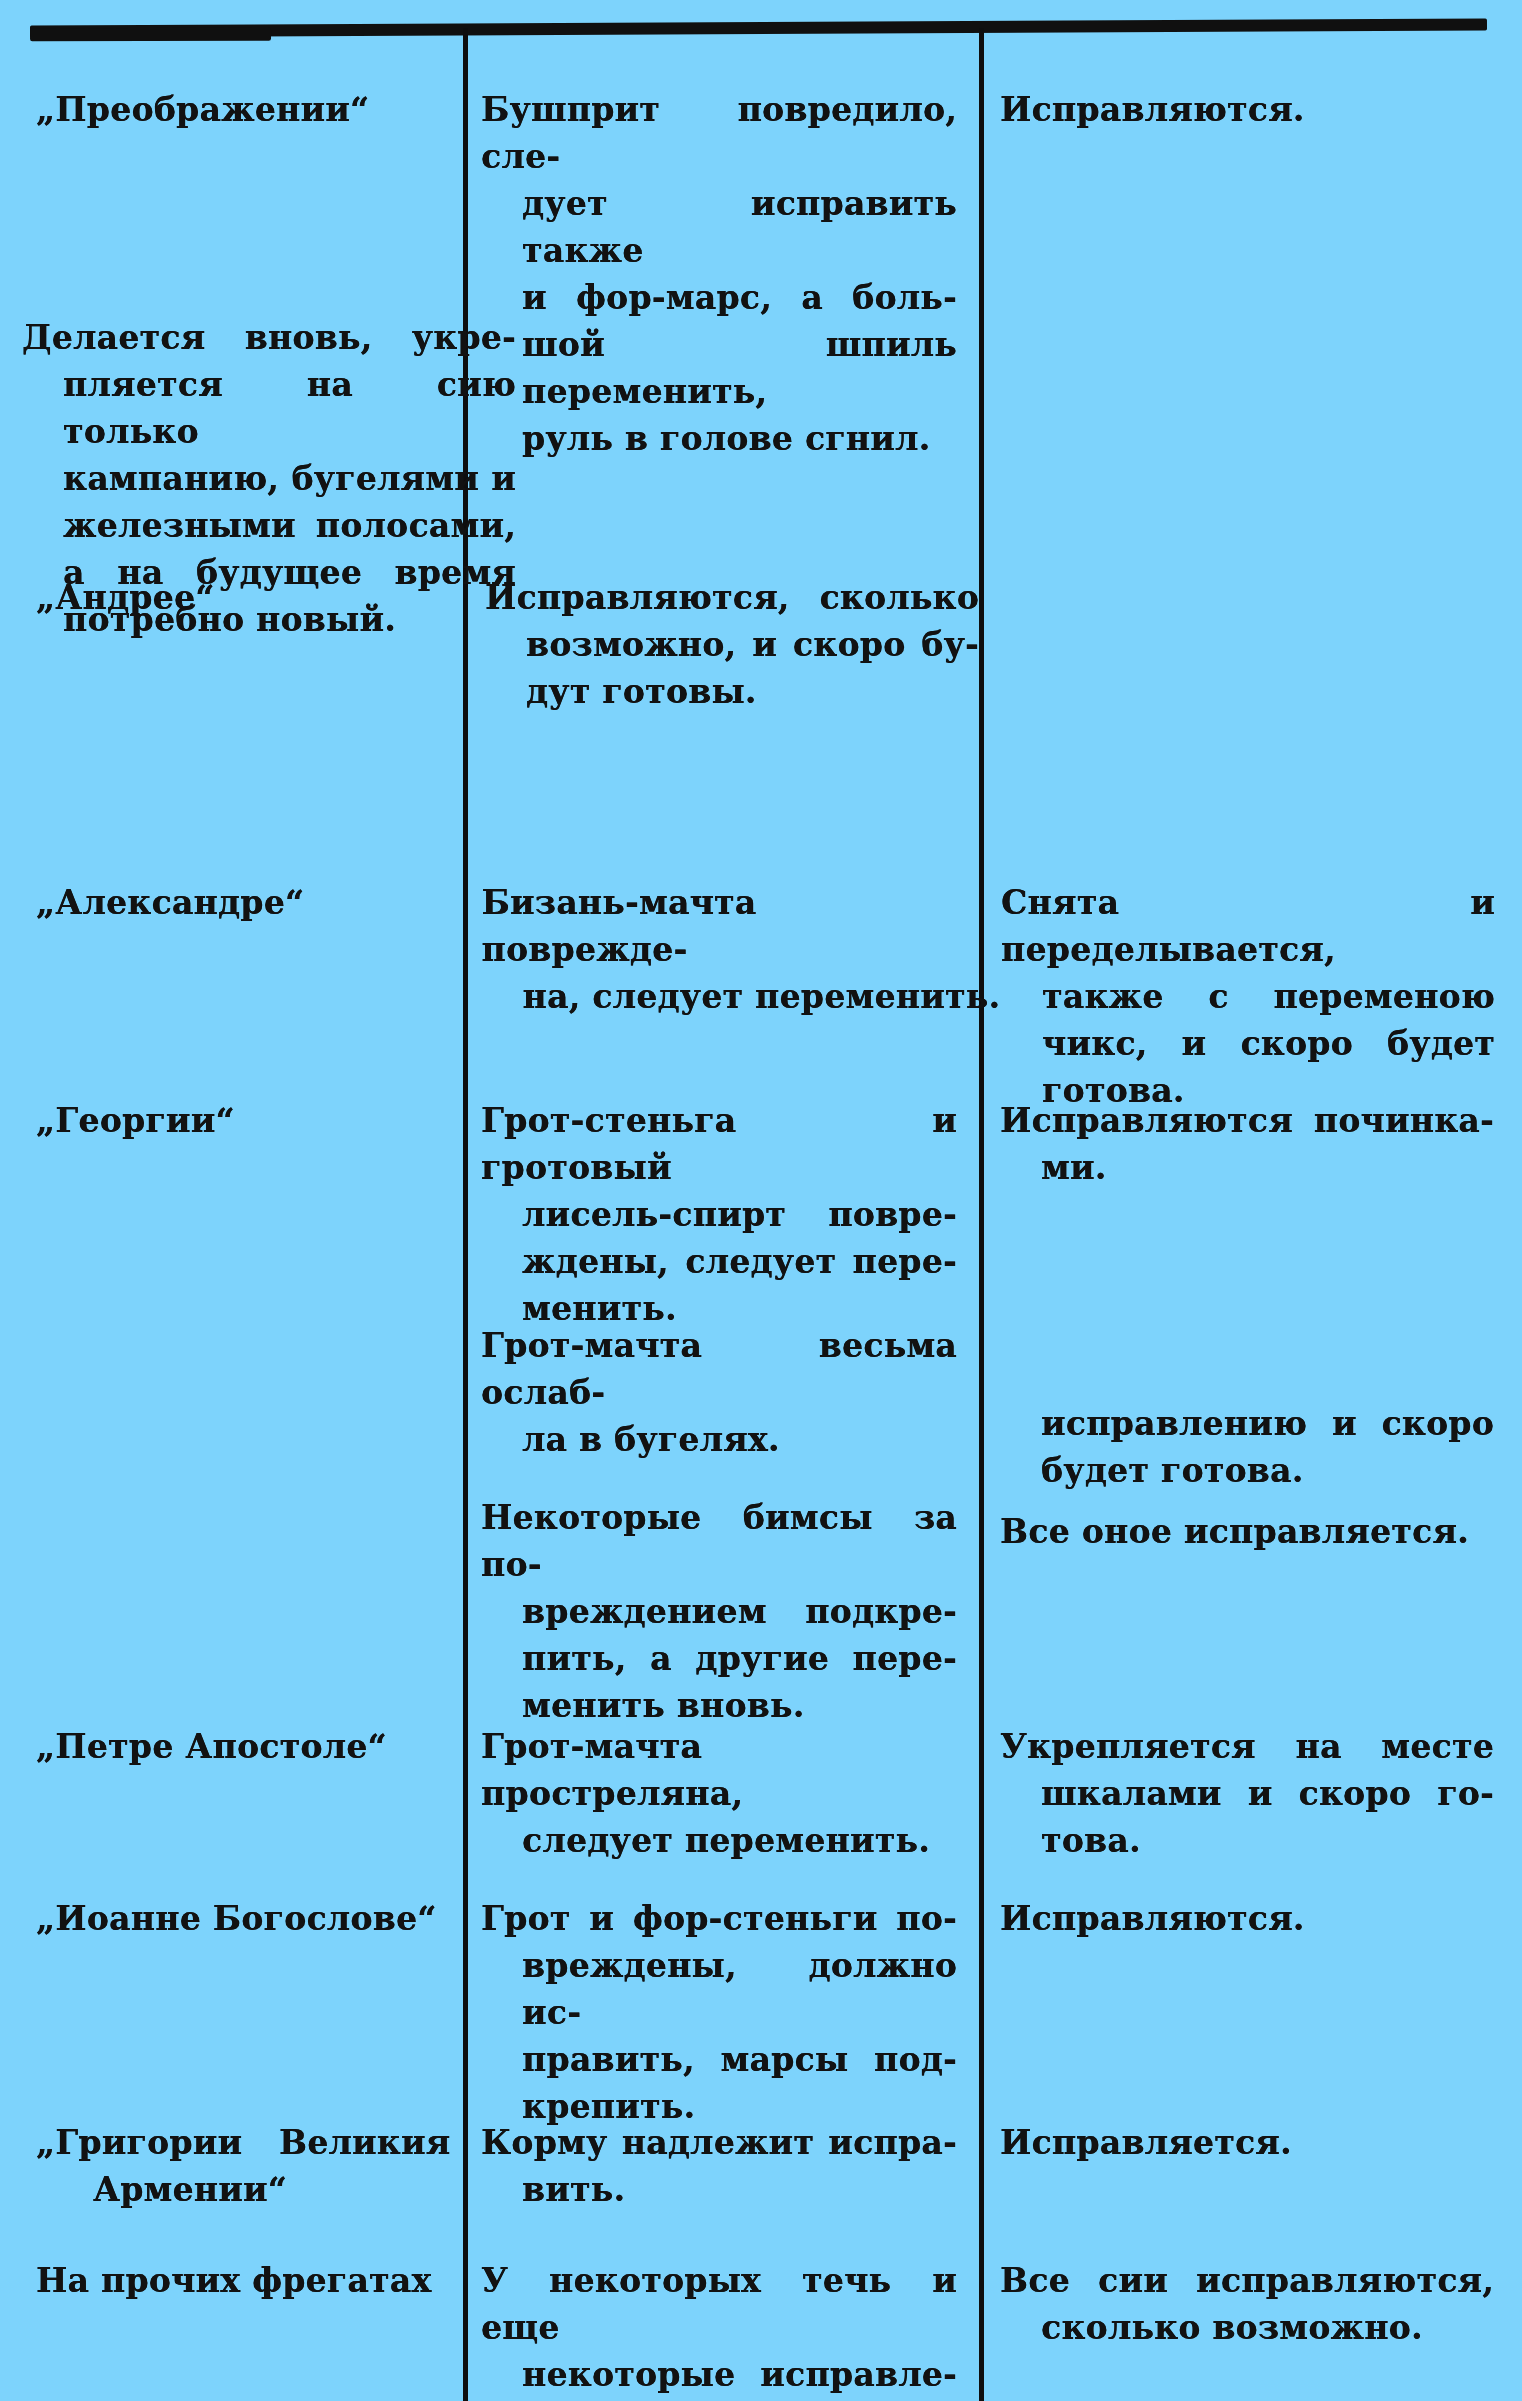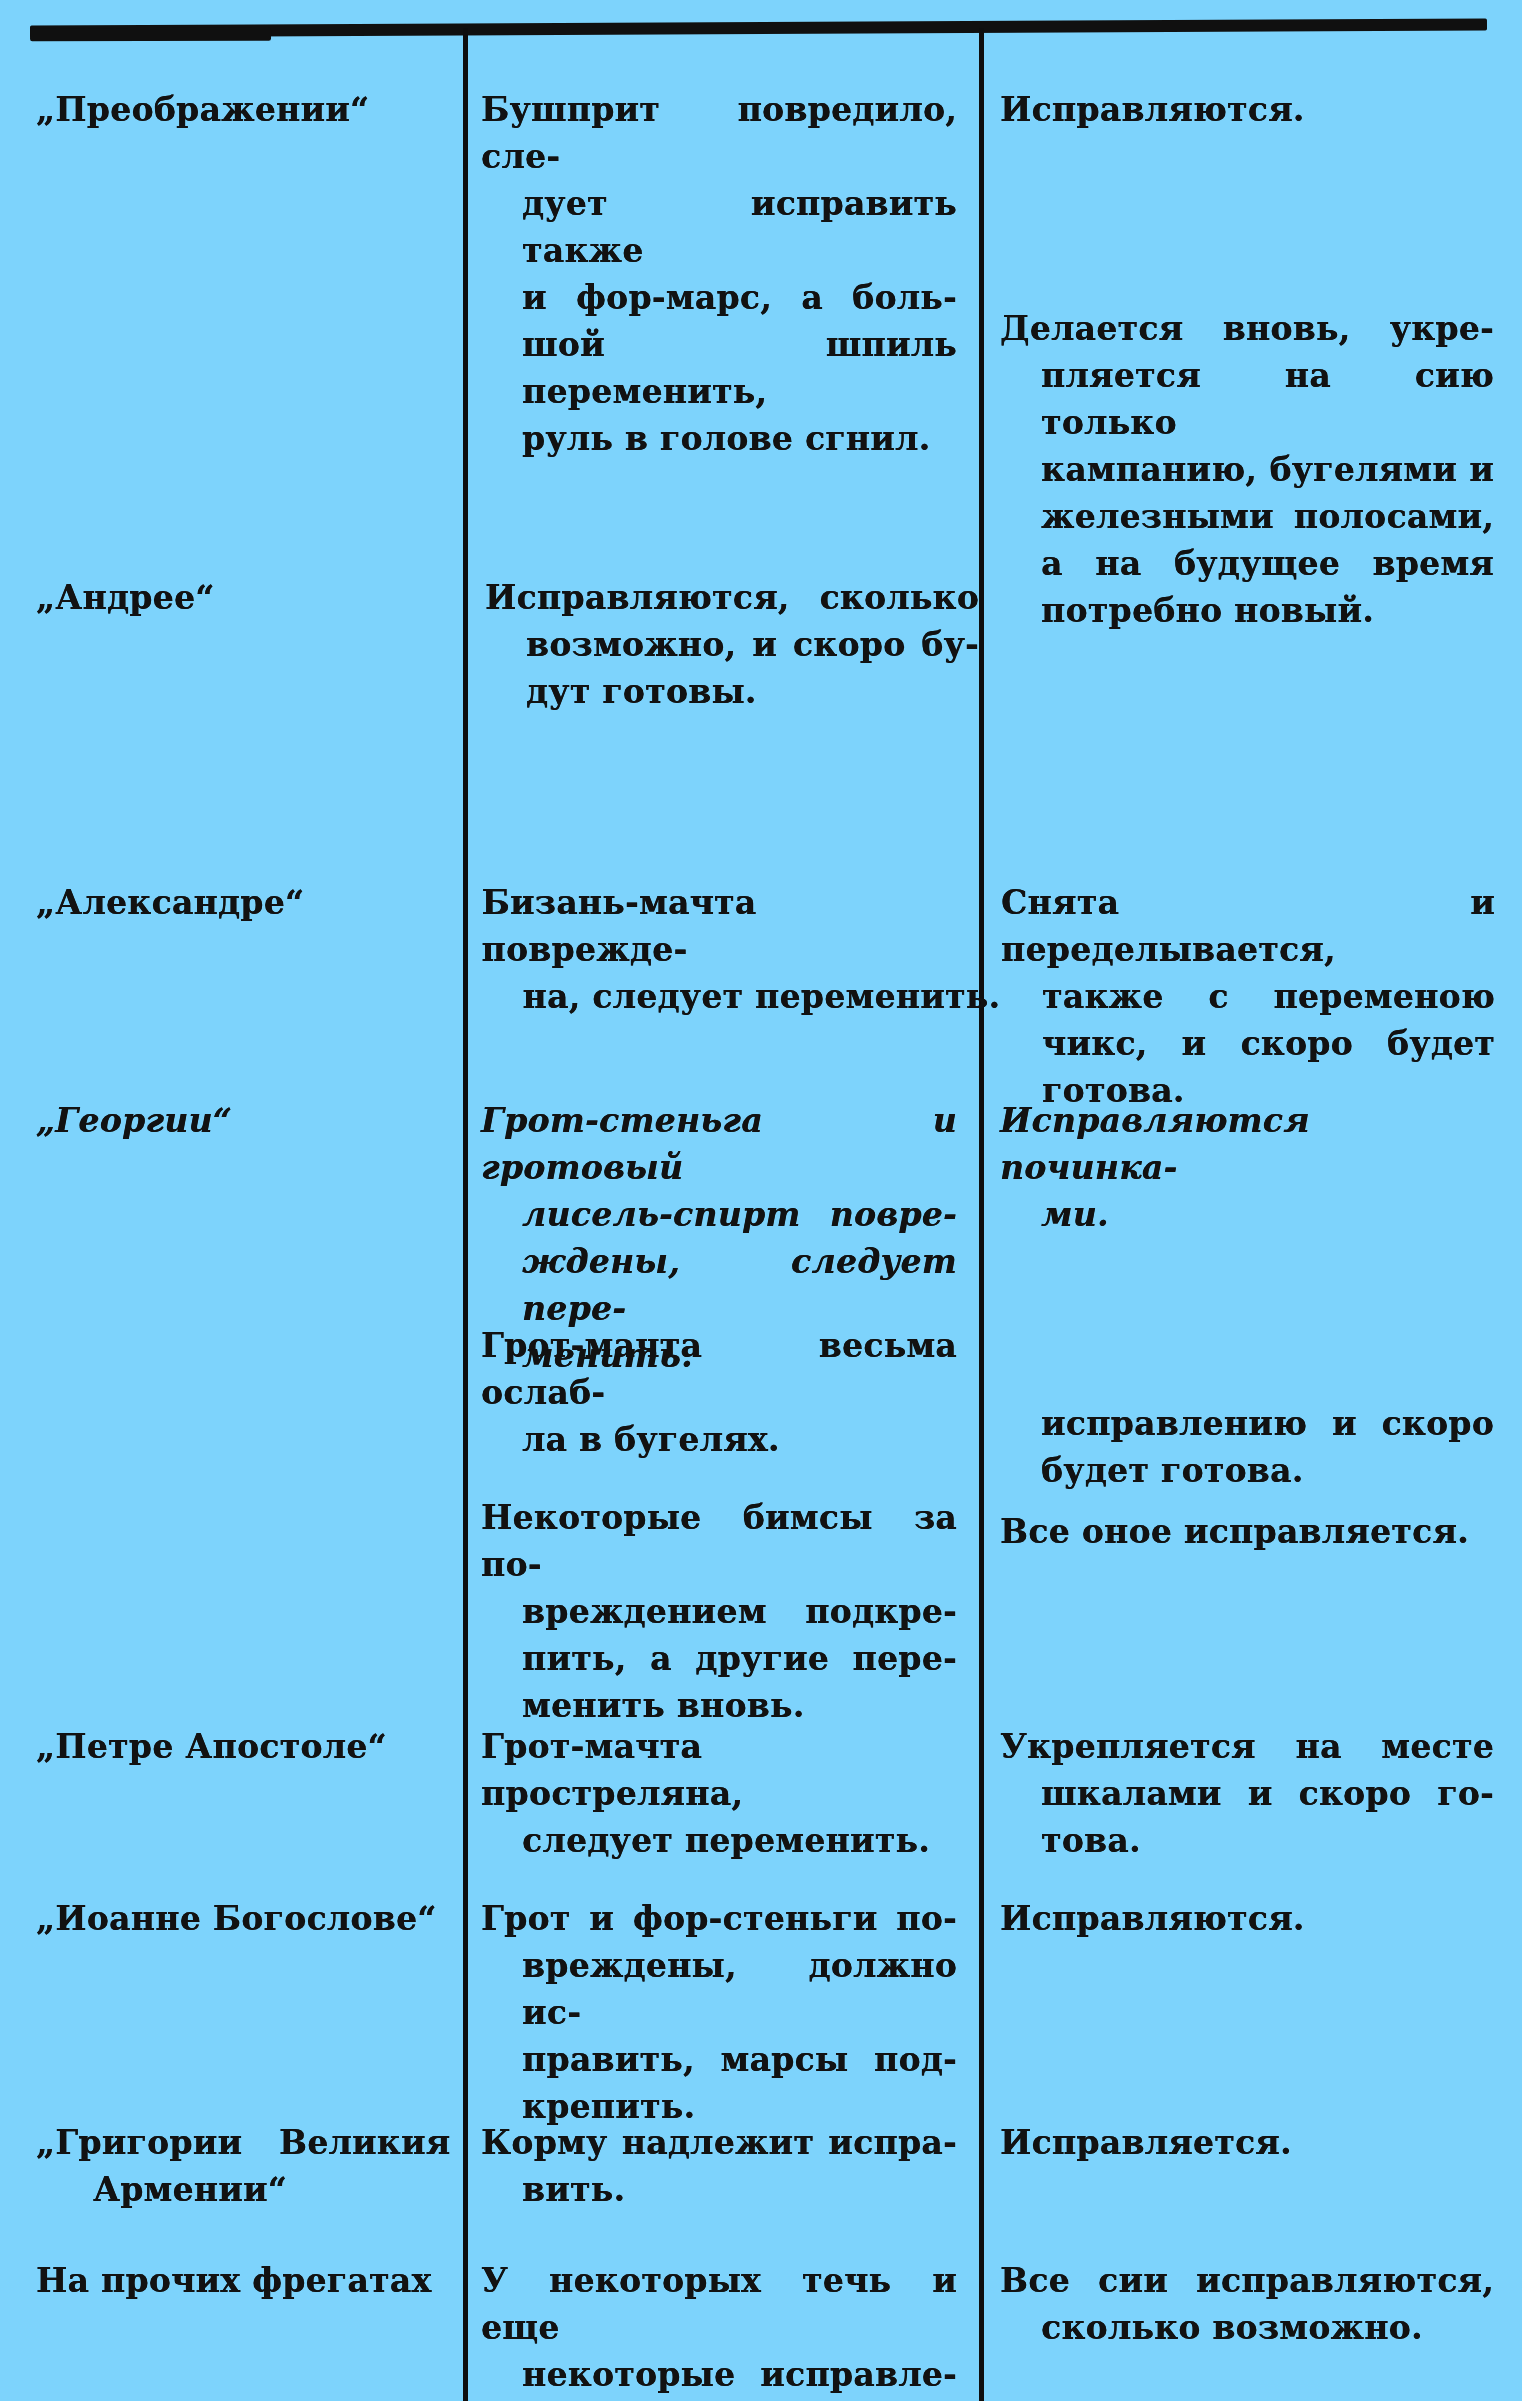--- a/index.html
+++ b/index.html
@@ -39,22 +39,22 @@
   .vrule.v1 { left: 463px; width: 5.2px; }
   .vrule.v2 { left: 979px; width: 4.6px; }
 
   .table { position: absolute; top: 63px; left: 0; width: 1523px; }
   .row { display: flex; width: 100%; }
   .cell { box-sizing: border-box; padding-top: 4.6px; line-height: 47px; }
   .cell.ship   { width: 463px;  padding-left: 36px;  padding-right: 12.6px; }
   .cell.damage { width: 515px;  padding-left: 18px;  padding-right: 21px; }
   .cell.status { width: 544px;  padding-left: 22px;  padding-right: 28px; }
 
-  .r0 { height: 230px; } .r1 { height: 276px; } .r2 { height: 305px; }
-  .r3 { height: 218px; justify-content: space-between; } .r4 { height: 230px; font-style: italic; } .r5 { height: 172px; }
+  .r0 { height: 230px; } .r1 { height: 276px; flex-direction: column; } .r2 { height: 305px; }
+  .r3 { height: 218px; justify-content: space-between; } .r4 { height: 230px; } .r5 { height: 172px; }
   .r6 { height: 224px; } .r7 { height: 172px; } .r8 { height: 224px; }
   .r9 { height: 138px; } .r10 { height: 148px; }
 
   .r0 .cell { padding-top: 23px; }
   .r1 .cell.status { padding-top: 11.5px; }
   .r5 .cell.damage { padding-top: 0; }
   .r5 .cell.status { padding-top: 78px; }
   .r6 .cell.damage { padding-top: 0; }
   .r6 .cell.status { padding-top: 14.4px; }
 

